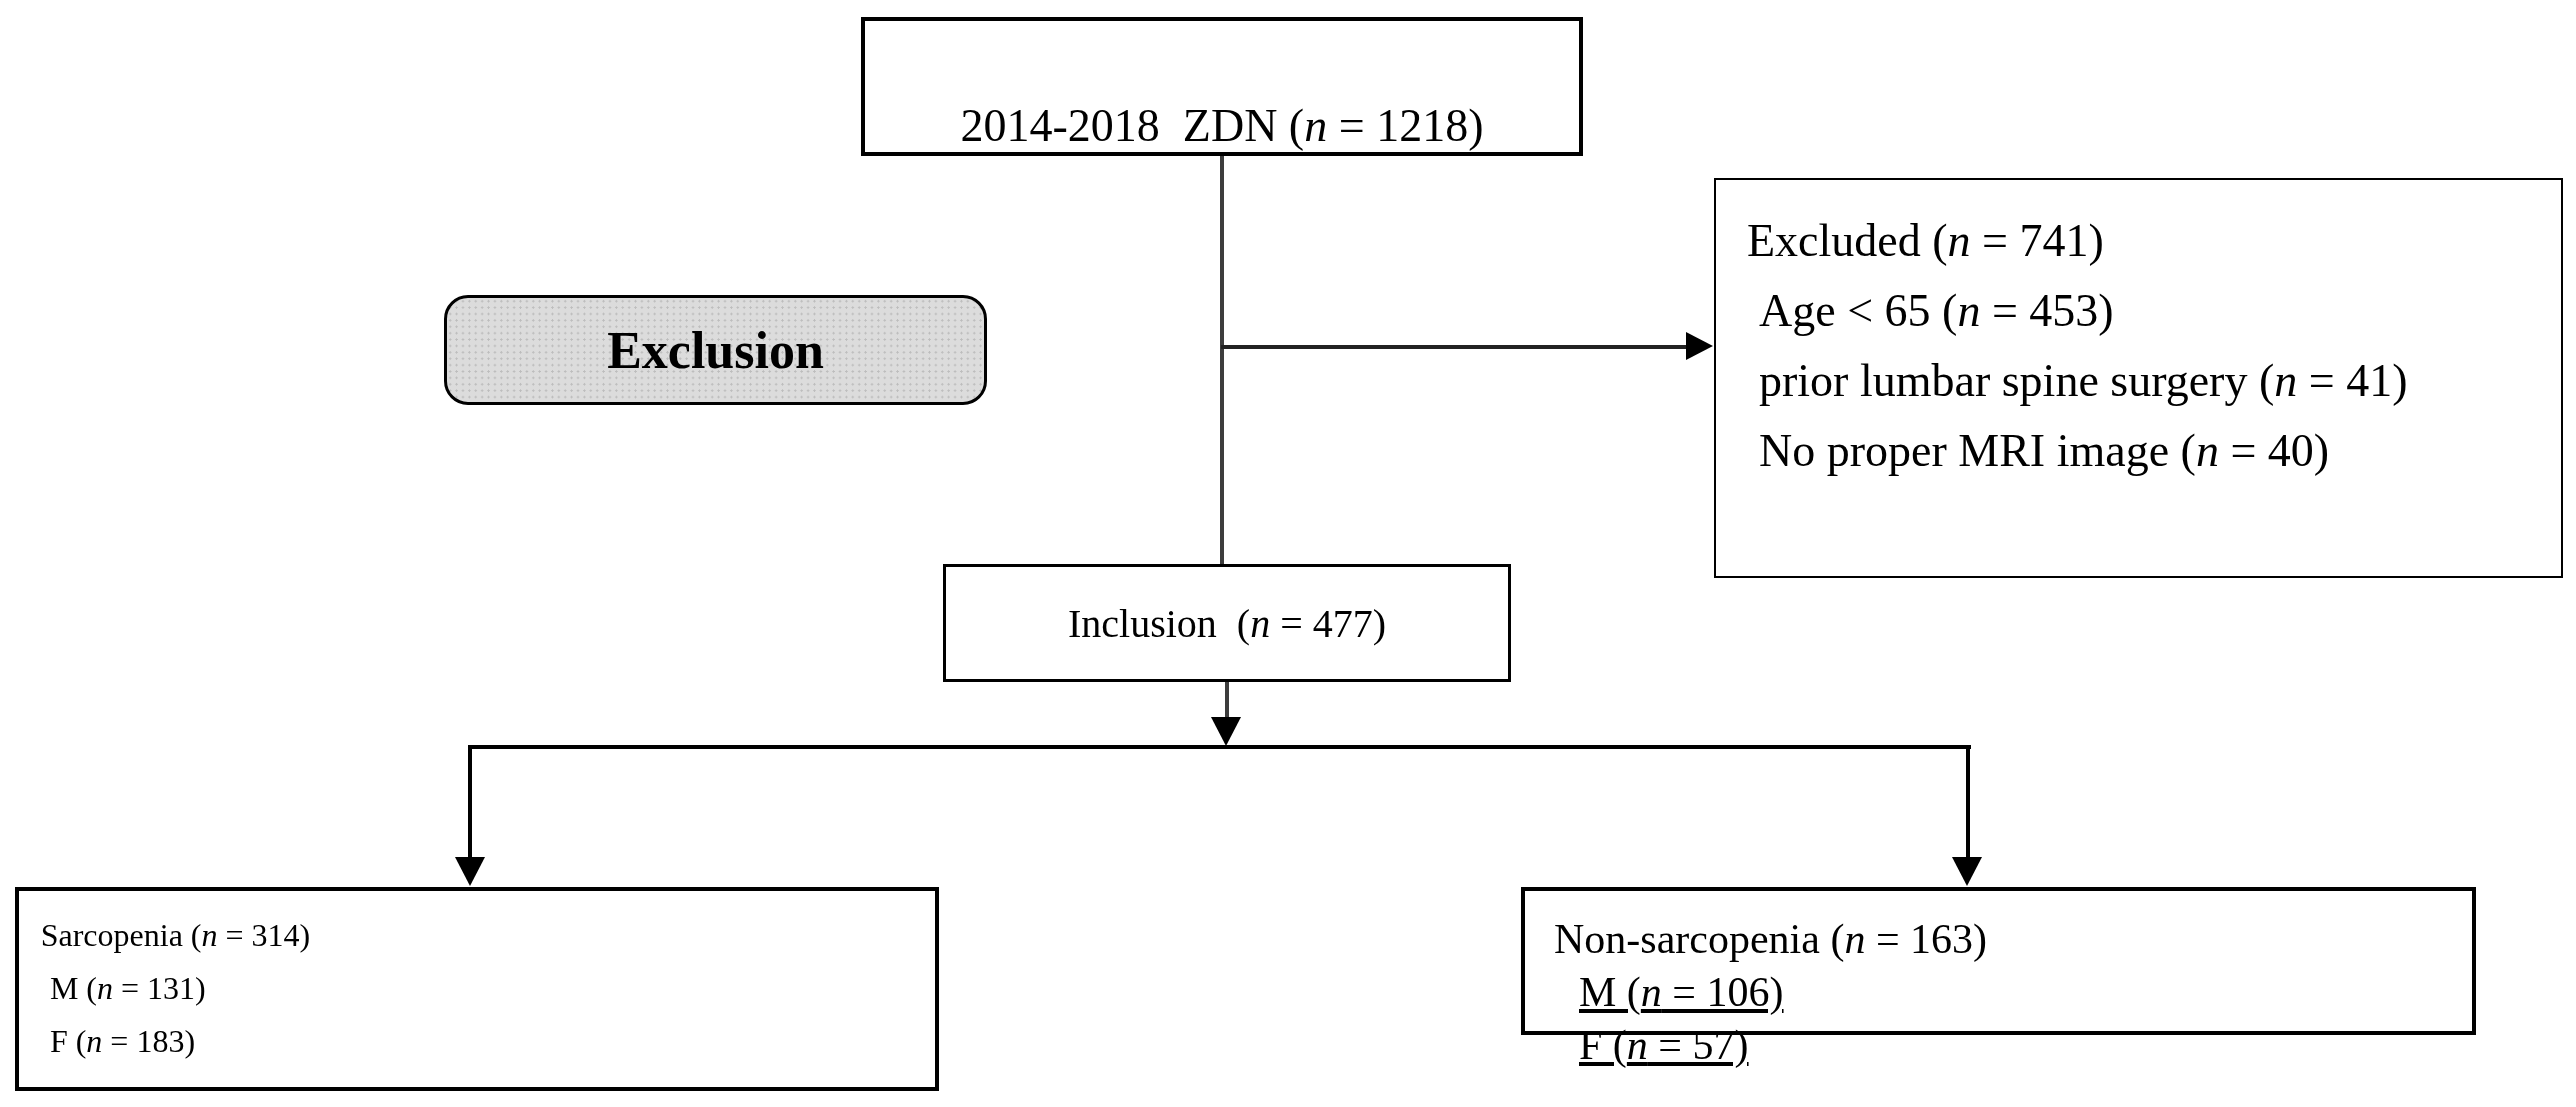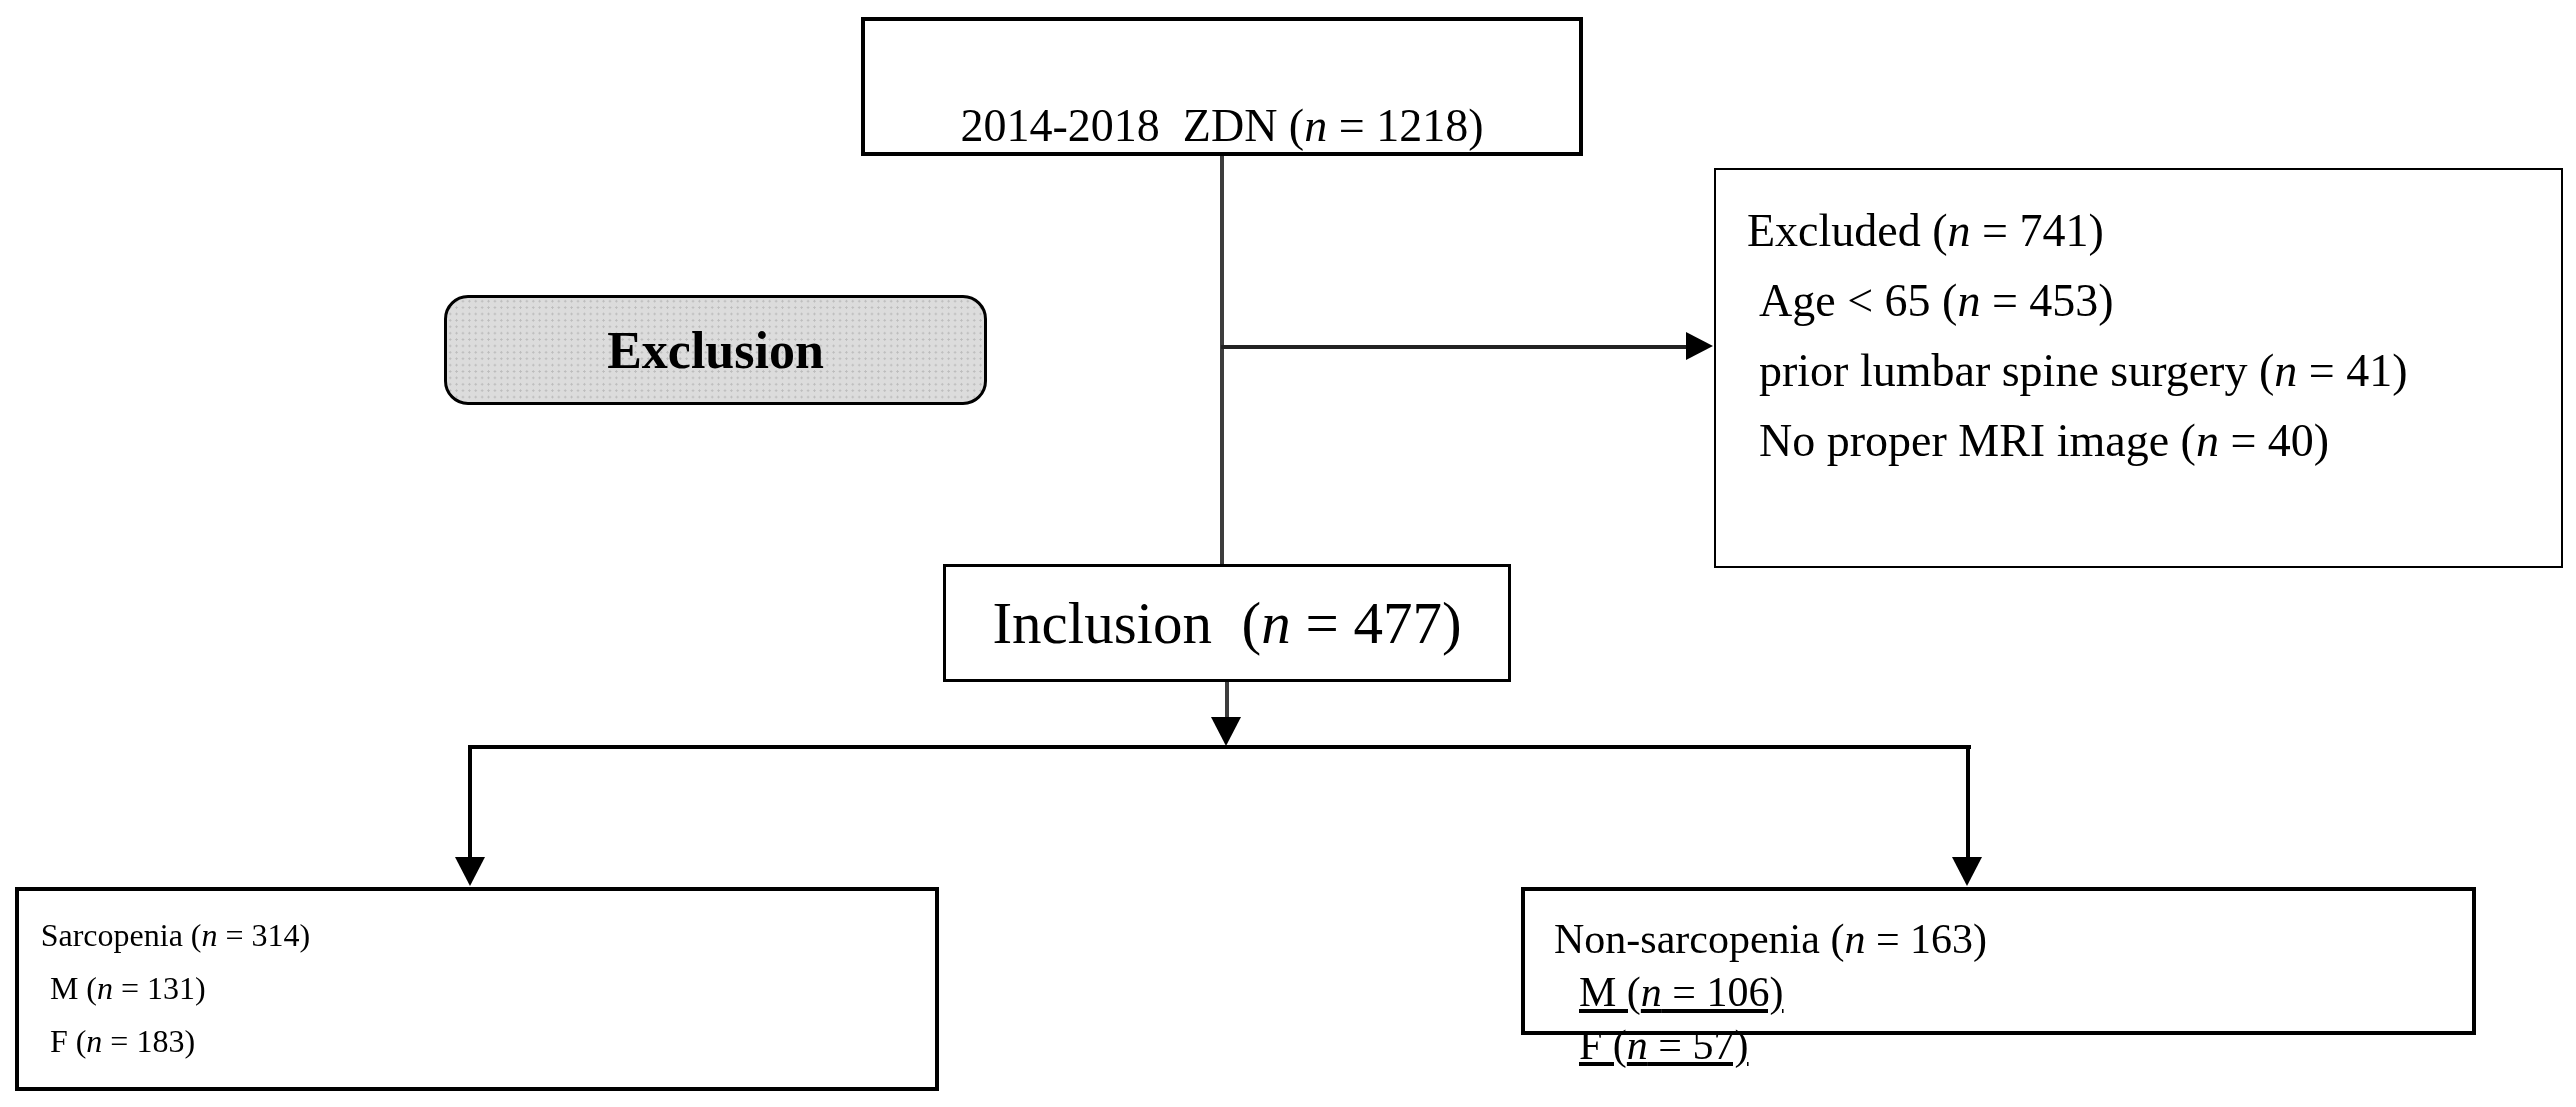--- a/index.html
+++ b/index.html
@@ -20,27 +20,27 @@
   .badge-exclusion{
     position:absolute;left:444px;top:295px;width:543px;height:110px;
     border:3.7px solid #000;border-radius:24px;box-sizing:border-box;
     background-color:#dcdcdc;
     background-image:radial-gradient(#bdbdbd 1.2px,rgba(0,0,0,0) 1.2px);
     background-size:6.4px 6.4px;
     display:flex;align-items:center;justify-content:center;
     font-size:52px;font-weight:bold;
   }
   .box-excluded{
-    left:1714px;top:168px;width:849px;height:400px;border:2.8px solid #000;
+    left:1714px;top:178px;width:849px;height:400px;border:2.8px solid #000;
     font-size:46px;line-height:70px;padding:26px 0 0 31px;
   }
   .box-excluded .line + .line{padding-left:12px;}
   .box-inclusion{
     left:943px;top:564px;width:568px;height:118px;border:3.7px solid #000;
-    display:flex;align-items:center;justify-content:center;font-size:59px;
+    display:flex;align-items:center;justify-content:center;font-size:40px;
   }
   .box-sarcopenia{
     left:14.7px;top:887px;width:924px;height:204px;border:4.6px solid #000;
     font-size:32px;line-height:53px;padding:18px 0 0 22px;
   }
   .box-sarcopenia .line + .line{padding-left:9.2px;}
   .box-nonsarcopenia{
     left:1521px;top:887px;width:955px;height:148px;border:4.6px solid #000;
     font-size:42px;line-height:53px;padding:22px 0 0 29px;
   }

